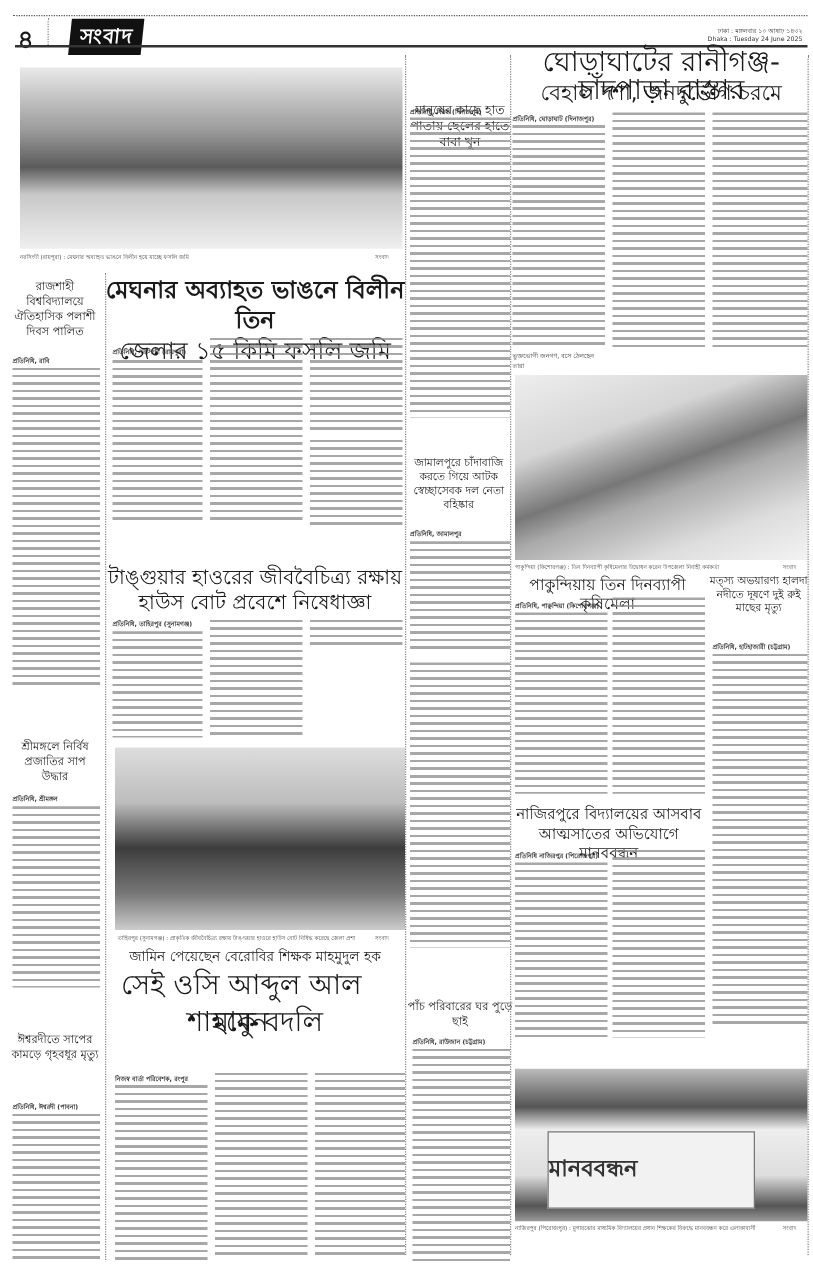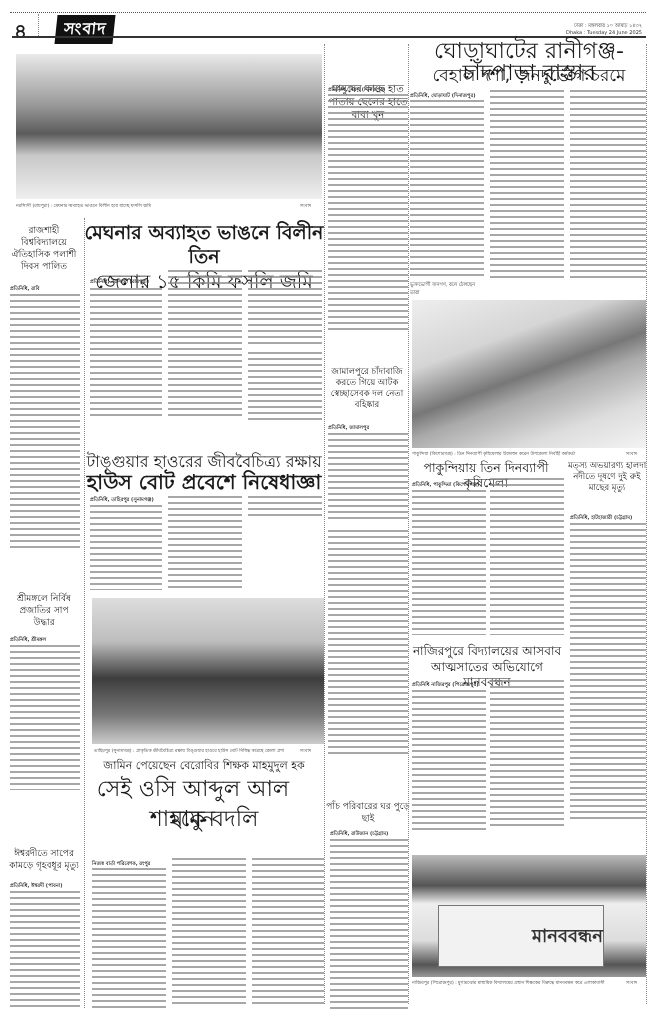--- a/index.html
+++ b/index.html
@@ -75,21 +75,21 @@
 <div class="abs h-md" style="left:408px;top:460px;width:156px;font-size:12.5px;">পাকুন্দিয়ায় তিন দিনব্যাপী কৃষিমেলা</div>
 <div class="abs byline" style="left:412px;top:481px;width:75px;">প্রতিনিধি, পাকুন্দিয়া (কিশোরগঞ্জ)</div>
 <div class="abs col-lines" style="left:412px;top:490px;width:74px;height:145px;"></div>
 <div class="abs col-lines" style="left:490px;top:478px;width:74px;height:157px;"></div>
 
 <div class="abs h-sm" style="left:566px;top:460px;width:82px;font-size:8.5px;line-height:11px;">মত্স্য অভয়ারণ্য হালদা নদীতে দূষণে দুই রুই মাছের মৃত্যু</div>
 <div class="abs byline" style="left:570px;top:514px;">প্রতিনিধি, হাটহাজারী (চট্টগ্রাম)</div>
 <div class="abs col-lines" style="left:570px;top:523px;width:76px;height:300px;"></div>
 
 <div class="abs h-lg" style="left:84px;top:452px;width:240px;font-size:16px;line-height:20px;">টাঙ্গুয়ার হাওরের জীববৈচিত্র্য রক্ষায়</div>
-<div class="abs h-lg" style="left:84px;top:472px;width:240px;font-size:20px;line-height:20px;font-weight:bold;">হাউস বোট প্রবেশে নিষেধাজ্ঞা</div>
+<div class="abs h-lg" style="left:84px;top:472px;width:240px;font-size:16px;line-height:20px;">হাউস বোট প্রবেশে নিষেধাজ্ঞা</div>
 <div class="abs byline" style="left:90px;top:496px;width:70px;">প্রতিনিধি, তাহিরপুর (সুনামগঞ্জ)</div>
 <div class="abs col-lines" style="left:90px;top:505px;width:72px;height:85px;"></div>
 <div class="abs col-lines" style="left:168px;top:496px;width:74px;height:94px;"></div>
 <div class="abs col-lines" style="left:248px;top:496px;width:74px;height:20px;"></div>
 
 <div class="abs h-sm" style="left:8px;top:592px;width:72px;font-size:9px;line-height:12px;">শ্রীমঙ্গলে নির্বিষ প্রজাতির সাপ উদ্ধার</div>
 <div class="abs byline" style="left:10px;top:636px;">প্রতিনিধি, শ্রীমঙ্গল</div>
 <div class="abs col-lines" style="left:10px;top:645px;width:70px;height:145px;"></div>
 
 <div class="abs photo3" style="left:92px;top:598px;width:232px;height:146px;"></div>
@@ -98,38 +98,38 @@
 
 <div class="abs col-lines" style="left:328px;top:530px;width:80px;height:228px;"></div>
 
 <div class="abs h-md" style="left:408px;top:644px;width:158px;font-size:12px;">নাজিরপুরে বিদ্যালয়ের আসবাব</div>
 <div class="abs h-md" style="left:408px;top:660px;width:158px;font-size:12px;">আত্মসাতের অভিযোগে মানববন্ধন</div>
 <div class="abs byline" style="left:412px;top:681px;width:75px;">প্রতিনিধি নাজিরপুর (পিরোজপুর)</div>
 <div class="abs col-lines" style="left:412px;top:690px;width:74px;height:140px;"></div>
 <div class="abs col-lines" style="left:490px;top:680px;width:74px;height:150px;"></div>
 
 <div class="abs photo4" style="left:412px;top:855px;width:234px;height:122px;"></div>
-<div class="abs" style="left:438px;top:905px;width:164px;height:60px;background:#f2f2f2;border:1px solid #777;text-align:right;">
+<div class="abs" style="left:438px;top:905px;width:164px;height:60px;background:#f2f2f2;border:1px solid #777;text-align:left;">
   <span style="font-size:18px;line-height:60px;color:#333;font-weight:bold;">মানববন্ধন</span>
 </div>
 <div class="abs caption" style="left:412px;top:980px;width:200px;">নাজিরপুর (পিরোজপুর) : মুগারঝোর মাধ্যমিক বিদ্যালয়ের প্রধান শিক্ষকের বিরুদ্ধে মানববন্ধন করে এলাকাবাসী</div>
 <div class="abs caption" style="left:626px;top:980px;">সংবাদ</div>
 
 <div class="abs h-md" style="left:84px;top:758px;width:240px;font-size:11px;">জামিন পেয়েছেন বেরোবির শিক্ষক মাহমুদুল হক</div>
 <div class="abs h-xl" style="left:73px;top:774px;width:240px;font-size:22px;">সেই ওসি আব্দুল আল মামুন</div>
 <div class="abs h-xl" style="left:84px;top:804px;width:240px;font-size:22px;">শাহকে বদলি</div>
 <div class="abs byline" style="left:92px;top:860px;width:74px;">নিজস্ব বার্তা পরিবেশক, রংপুর</div>
 <div class="abs col-lines" style="left:92px;top:868px;width:74px;height:140px;"></div>
 <div class="abs col-lines" style="left:172px;top:858px;width:74px;height:150px;"></div>
 <div class="abs col-lines" style="left:252px;top:858px;width:72px;height:150px;"></div>
 
 <div class="abs h-sm" style="left:326px;top:800px;width:84px;font-size:9px;line-height:12px;">পাঁচ পরিবারের ঘর পুড়ে ছাই</div>
 <div class="abs byline" style="left:330px;top:830px;">প্রতিনিধি, রাউজান (চট্টগ্রাম)</div>
 <div class="abs col-lines" style="left:330px;top:839px;width:78px;height:170px;"></div>
 
-<div class="abs h-sm" style="left:8px;top:826px;width:72px;font-size:9px;line-height:12px;margin-top:21px;">ঈশ্বরদীতে সাপের কামড়ে গৃহবধূর মৃত্যু</div>
+<div class="abs h-sm" style="left:8px;top:826px;width:72px;font-size:9px;line-height:12px;">ঈশ্বরদীতে সাপের কামড়ে গৃহবধূর মৃত্যু</div>
 <div class="abs byline" style="left:10px;top:882px;">প্রতিনিধি, ঈশ্বরদী (পাবনা)</div>
 <div class="abs col-lines" style="left:10px;top:891px;width:70px;height:118px;"></div>
 
 <div class="abs vrule" style="left:324px;top:44px;height:960px;"></div>
 <div class="abs vrule" style="left:408px;top:44px;height:960px;"></div>
 <div class="abs vrule" style="left:84px;top:218px;height:790px;"></div>
 <div class="abs vrule" style="left:646px;top:44px;height:960px;"></div>
 
 </body></html>

